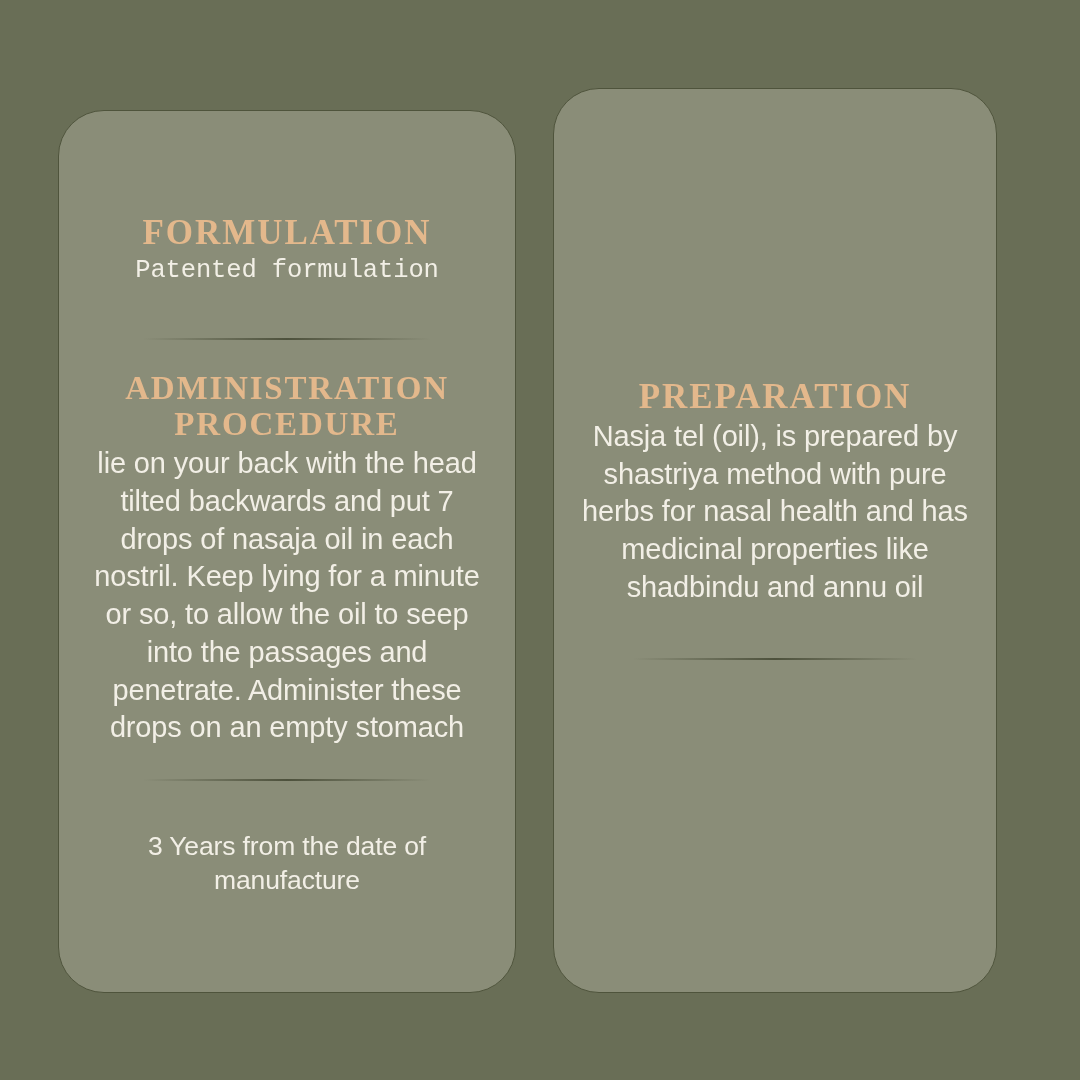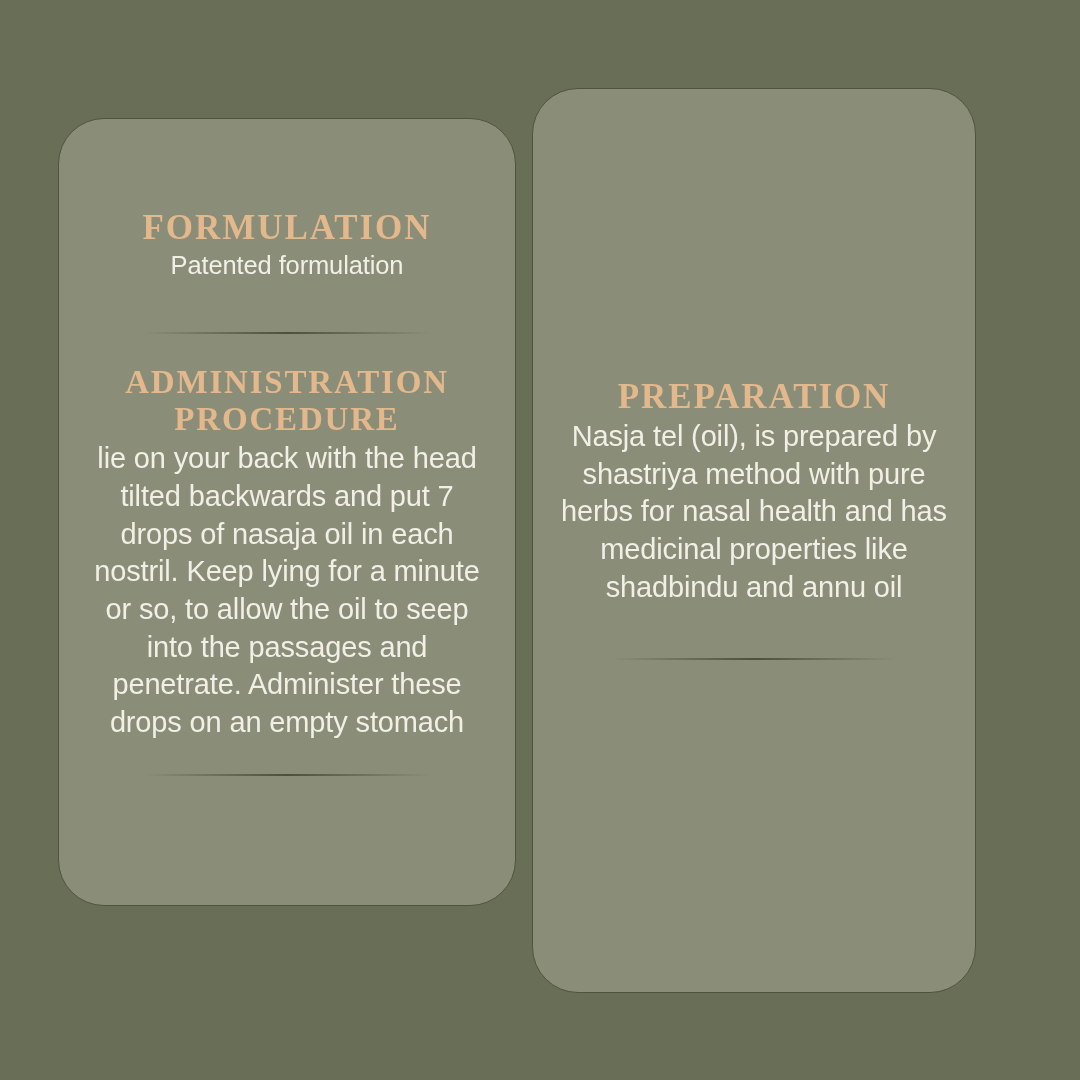--- a/index.html
+++ b/index.html
@@ -32,27 +32,26 @@
     display: flex;
     flex-direction: column;
     justify-content: center;
     align-items: center;
   }
 
   .card-left {
     left: 58px;
     top: 110px;
     width: 458px;
-    height: 788px;
+    height: 883px;
     padding: 30px 22px 30px 22px;
-    margin-top: 8px;
   }
 
   .card-right {
-    left: 532px;
+    left: 553px;
     top: 88px;
     width: 444px;
     height: 905px;
     padding: 30px 18px 30px 18px;
   }
 
   
   .section {
     width: 100%;
     text-align: center;
@@ -75,21 +74,21 @@
     font-weight: 400;
     line-height: 1.30;
     margin: 0;
     letter-spacing: -0.005em;
   }
 
   
   .t-36 { font-size: 35px; }
   .t-33 { font-size: 33px; text-align: center; }
 
-  .b-25 { font-size: 25.5px; }
+  .b-25 { font-size: 25.5px; font-family: Liberation Mono, monospace; }
   .b-27 { font-size: 29px; }
   .b-26 { font-size: 26.5px; }
 
   
   .divider {
     width: 70%;
     height: 2px;
     border: 0;
     margin: 0 auto;
     background: linear-gradient(to right,
@@ -133,20 +132,21 @@
     <div class="section">
       <h2 class="sec-title t-33">ADMINISTRATION PROCEDURE</h2>
       <p class="sec-body b-27">lie on your back with the head tilted backwards and put 7 drops of nasaja oil in each nostril. Keep lying for a minute or so, to allow the oil to seep into the passages and penetrate. Administer these drops on an empty stomach</p>
     </div>
 
     <div class="gap-left-3"></div>
     <hr class="divider">
     <div class="gap-left-4"></div>
 
     <div class="section">
+      <p class="sec-body b-26">3 Years from the date of manufacture</p>
     </div>
 
   </div>
 
   <div class="card card-right">
 
     <div class="lead-right"></div>
 
     <div class="section">
       <h2 class="sec-title t-36">PREPARATION</h2>

